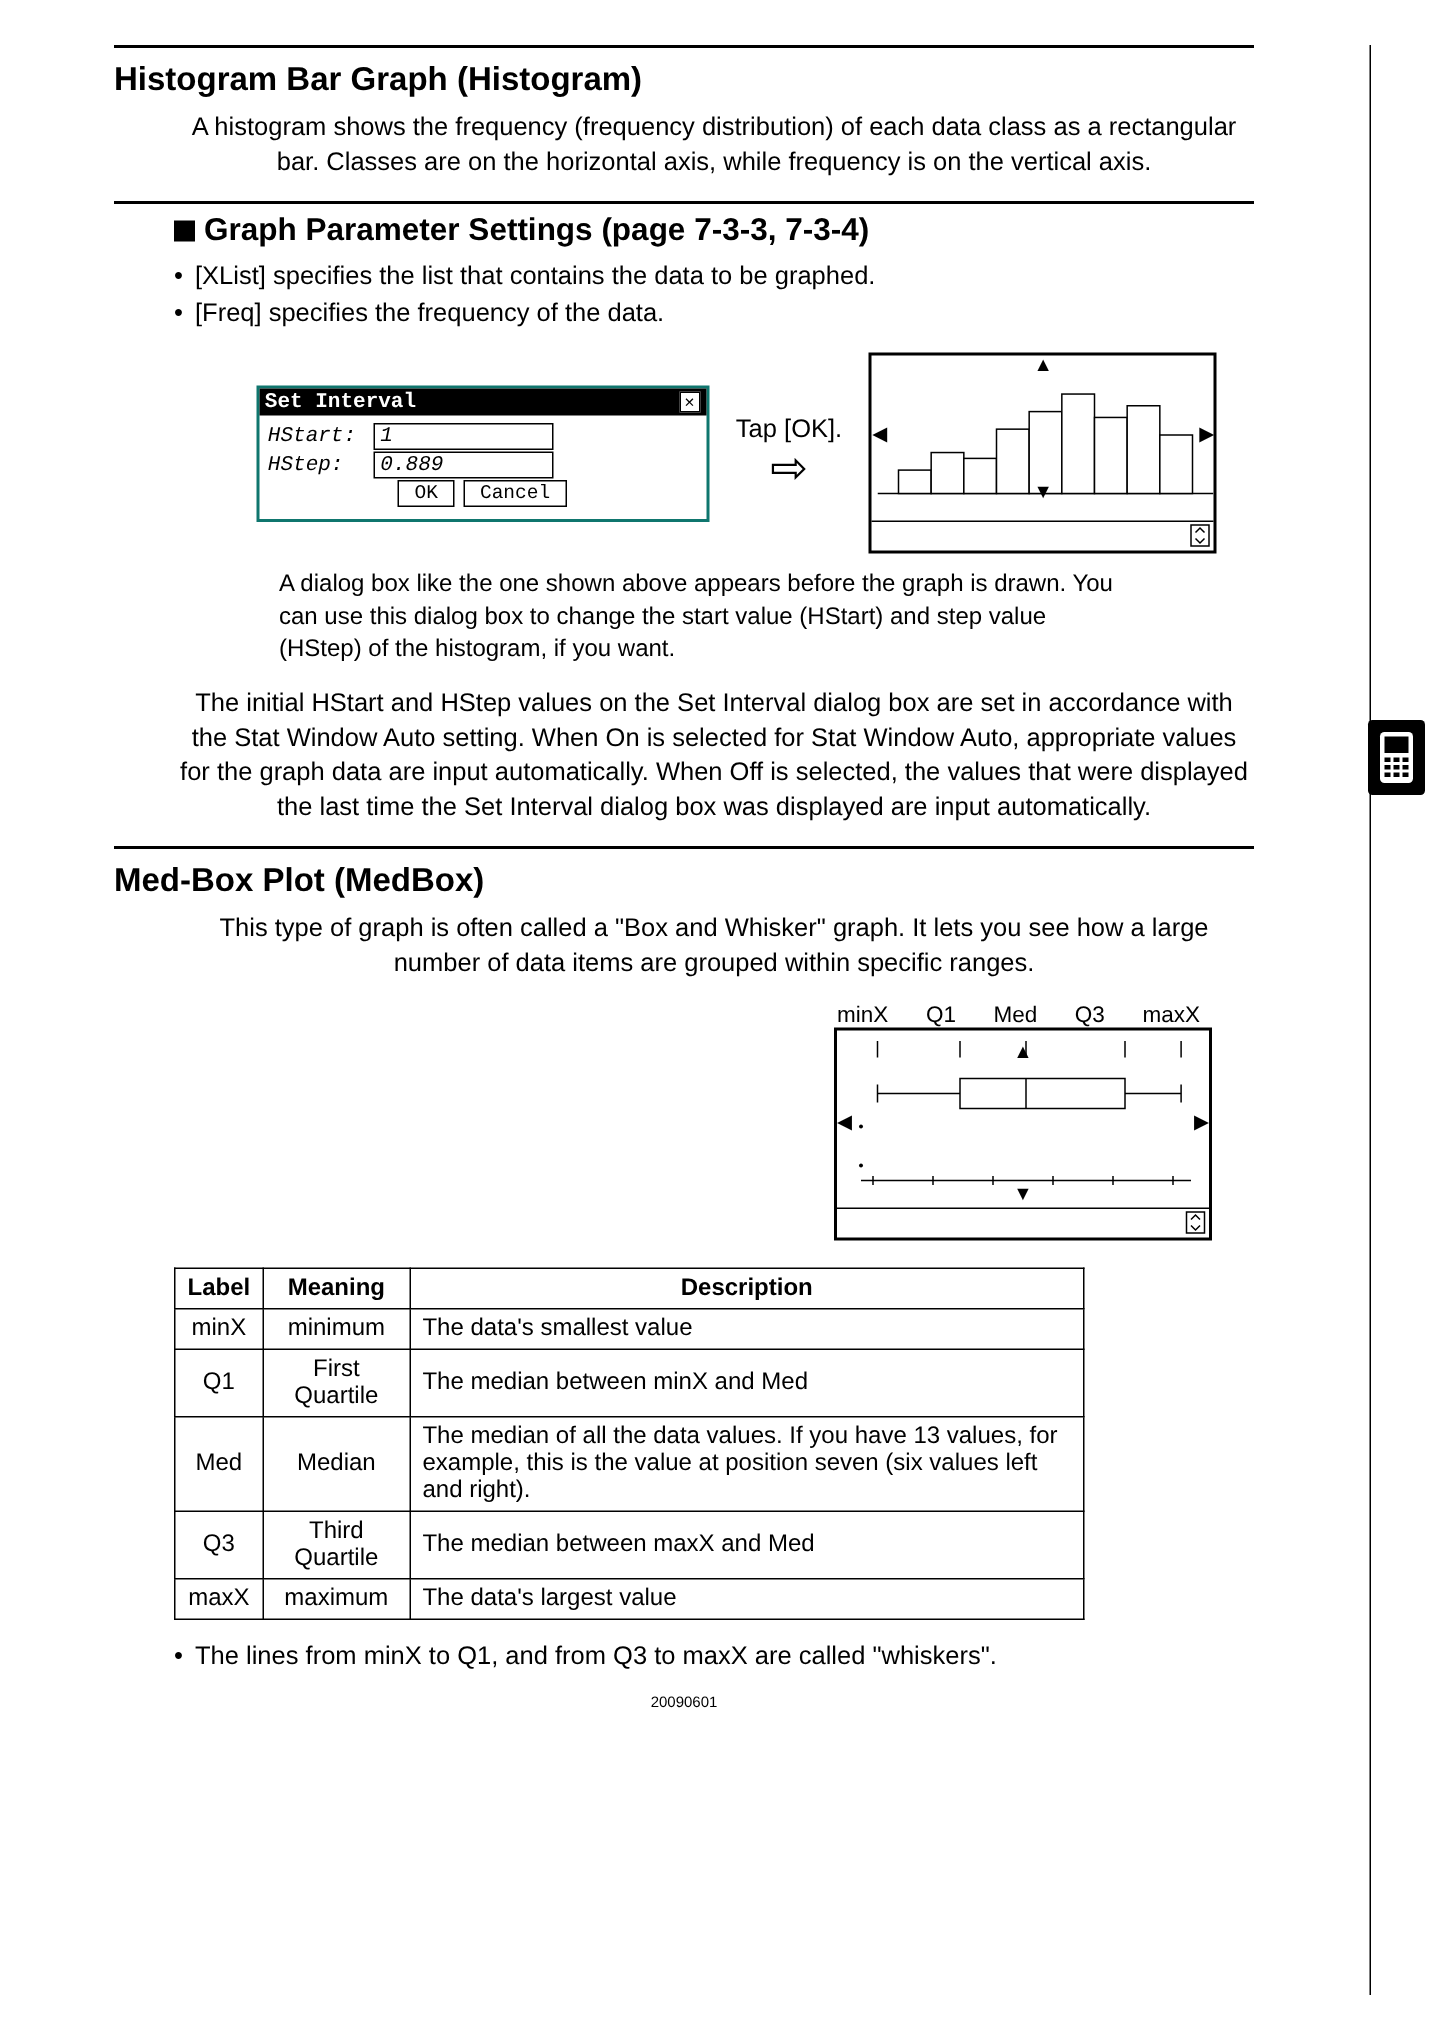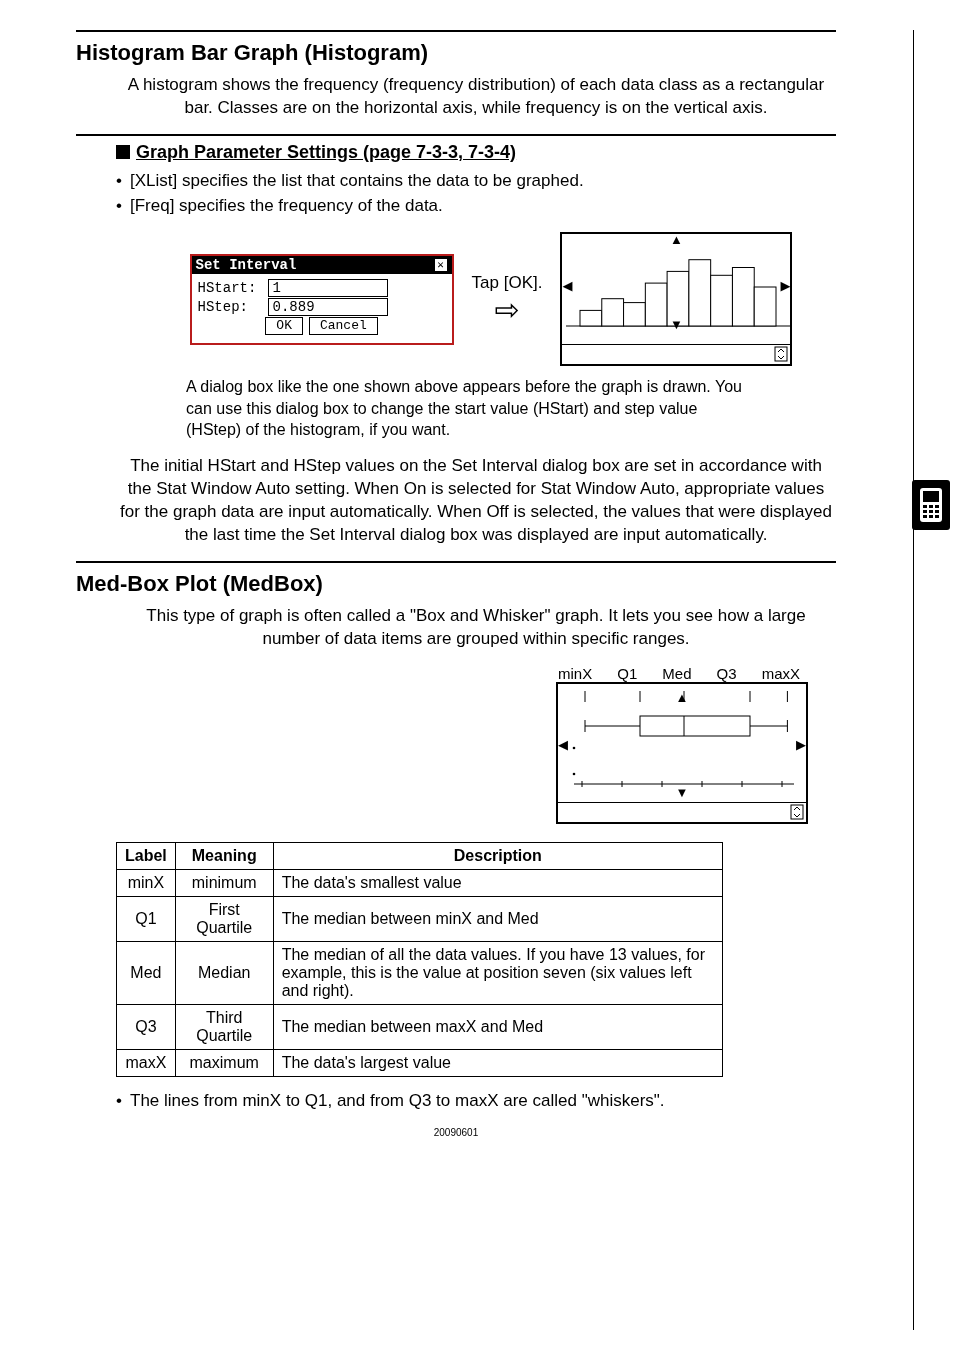--- a/index.html
+++ b/index.html
@@ -9,31 +9,31 @@
   .side-badge { position: absolute; right: 4px; top: 480px; width: 38px; height: 50px; background: #000; border-radius: 3px; display: flex; align-items: center; justify-content: center; }
   .side-badge svg { display: block; }
   .header { text-align: center; position: relative; margin-bottom: 28px; }
   .header-circle { width: 120px; height: 120px; background: #d9d9d9; border-radius: 50%; position: absolute; left: 50%; top: -18px; transform: translateX(-50%); z-index: 0; }
   .header .num { position: relative; z-index: 1; font-style: italic; font-size: 16px; }
   .header .sub { position: relative; z-index: 1; font-style: italic; font-size: 16px; margin-top: 2px; }
   .content { width: 760px; margin: 0 auto 0 36px; }
   hr.rule { border: none; border-top: 2px solid #000; margin: 0; }
   h2.section { font-size: 22px; font-weight: bold; margin: 8px 0 8px 0; }
   .para { font-size: 17px; line-height: 1.35; margin: 0 0 14px 40px; text-align: center; }
-  .subhead { font-size: 18px; font-weight: bold; margin: 6px 0 6px 40px; text-decoration: underline; }
+  .subhead { font-size: 21px; font-weight: bold; margin: 6px 0 6px 40px; }
   .square { display: inline-block; width: 14px; height: 14px; background: #000; vertical-align: -1px; margin-right: 6px; }
   ul.bullets { list-style: none; margin: 0 0 14px 40px; }
   ul.bullets li { font-size: 17px; line-height: 1.45; position: relative; padding-left: 14px; }
   ul.bullets li::before { content: "•"; position: absolute; left: 0; top: 0; }
   .fig-row { display: flex; align-items: center; justify-content: center; gap: 18px; margin: 8px 0 10px 70px; }
-  .dialog { width: 264px; border: 2px solid #b91c1c; font-family: "Courier New", monospace; font-size: 14px; background: #fff; }
+  .dialog { width: 302px; border: 2px solid #0f766e; font-family: "Courier New", monospace; font-size: 14px; background: #fff; }
   .dialog-title { background: #000; color: #fff; display: flex; justify-content: space-between; align-items: center; padding: 1px 4px; font-weight: bold; }
   .dialog-title .x { background: #fff; color: #000; width: 14px; height: 14px; display: inline-flex; align-items: center; justify-content: center; font-size: 11px; border: 1px solid #000; }
   .dialog-body { padding: 4px 6px; }
-  .drow { display: flex; align-items: center; margin: 1px 0; }
+  .drow { display: flex; align-items: center; margin: 1px 0; font-style: italic; }
   .drow .lab { width: 70px; }
   .drow .box { border: 1px solid #000; padding: 0 4px; width: 120px; height: 18px; line-height: 16px; }
   .dbtns { display: flex; gap: 6px; justify-content: center; padding: 0 0 4px; }
   .dbtn { border: 1px solid #000; padding: 0 10px; height: 18px; line-height: 16px; font-family: "Courier New", monospace; font-size: 13px; background: #fff; }
   .tapok { text-align: center; font-size: 17px; }
   .tapok .arr { font-size: 30px; line-height: 1; margin-top: 2px; }
   .graph-box { border: 2px solid #000; width: 232px; }
   .graph-inner { position: relative; height: 110px; padding: 4px; }
   .scroll-indicator { position: absolute; font-size: 13px; }
   .note { font-size: 16px; line-height: 1.35; margin: 0 0 14px 110px; max-width: 560px; }

